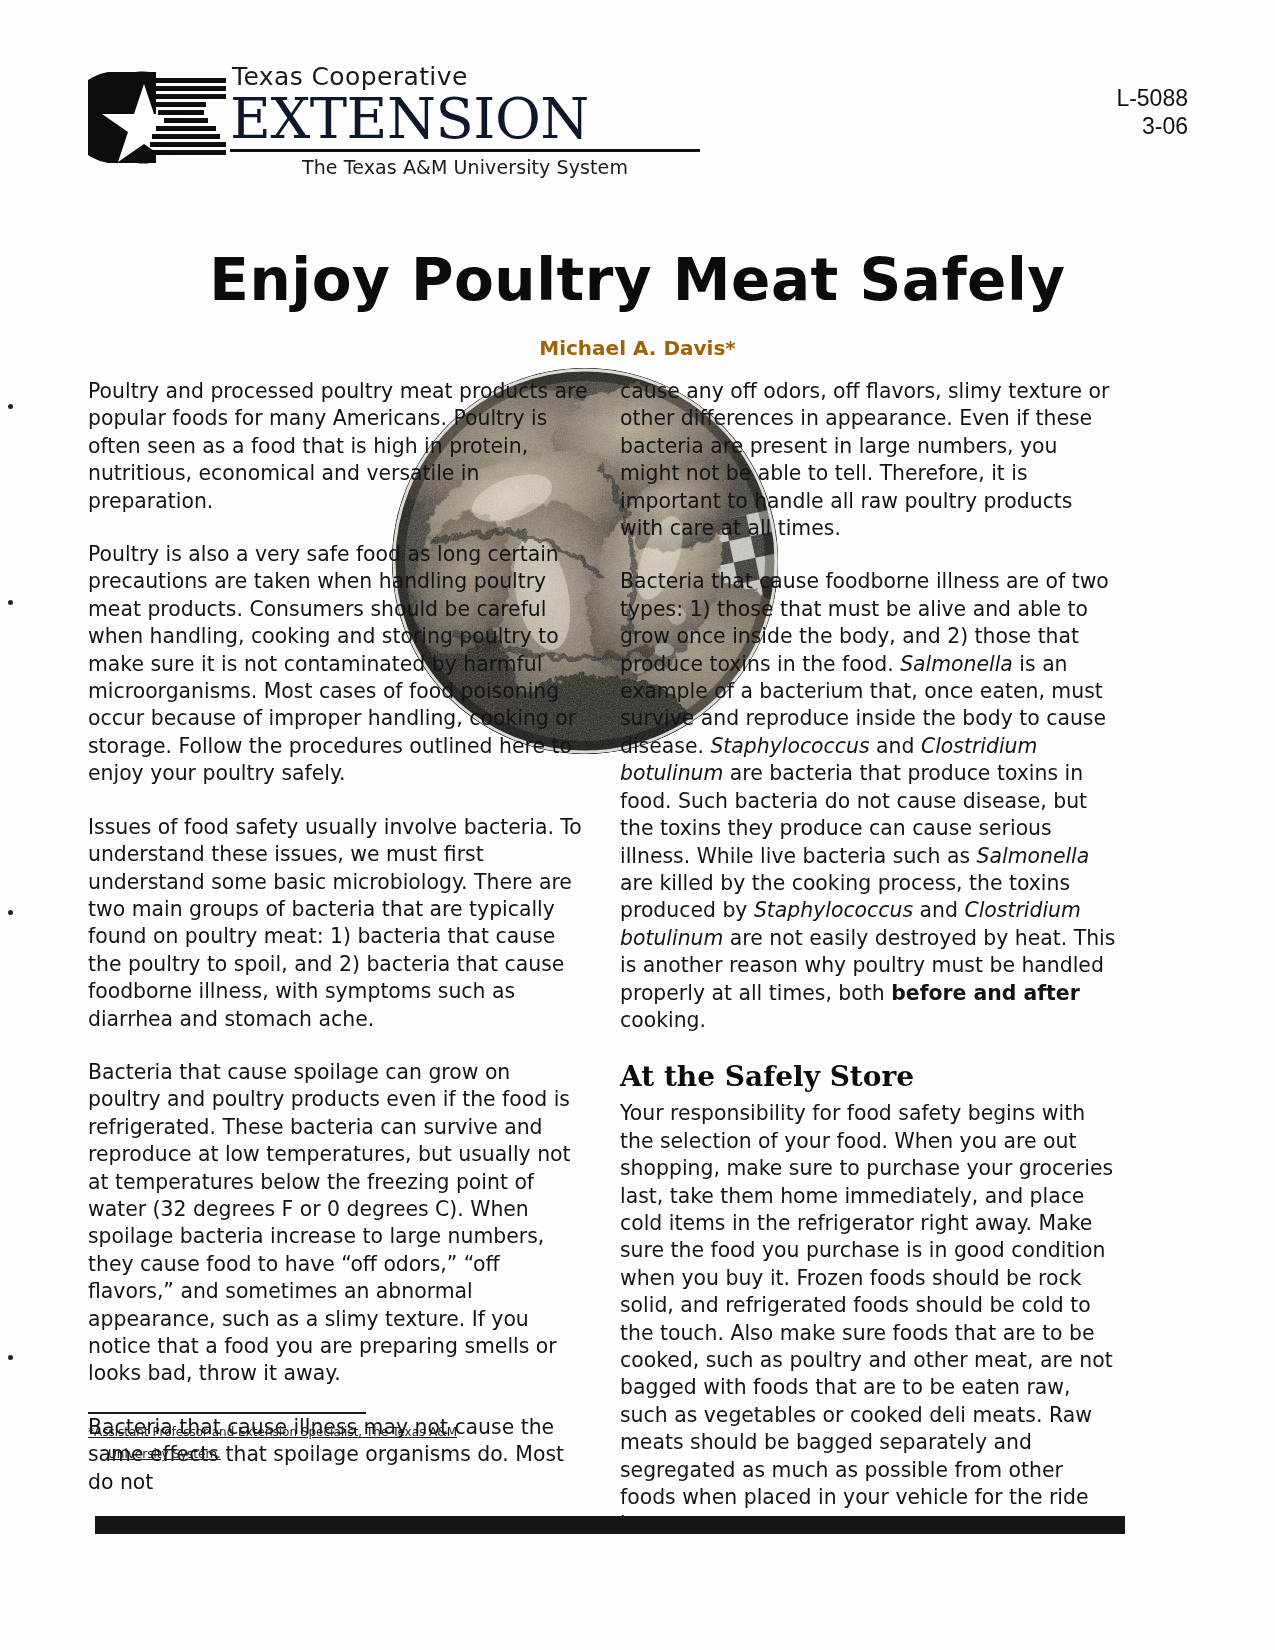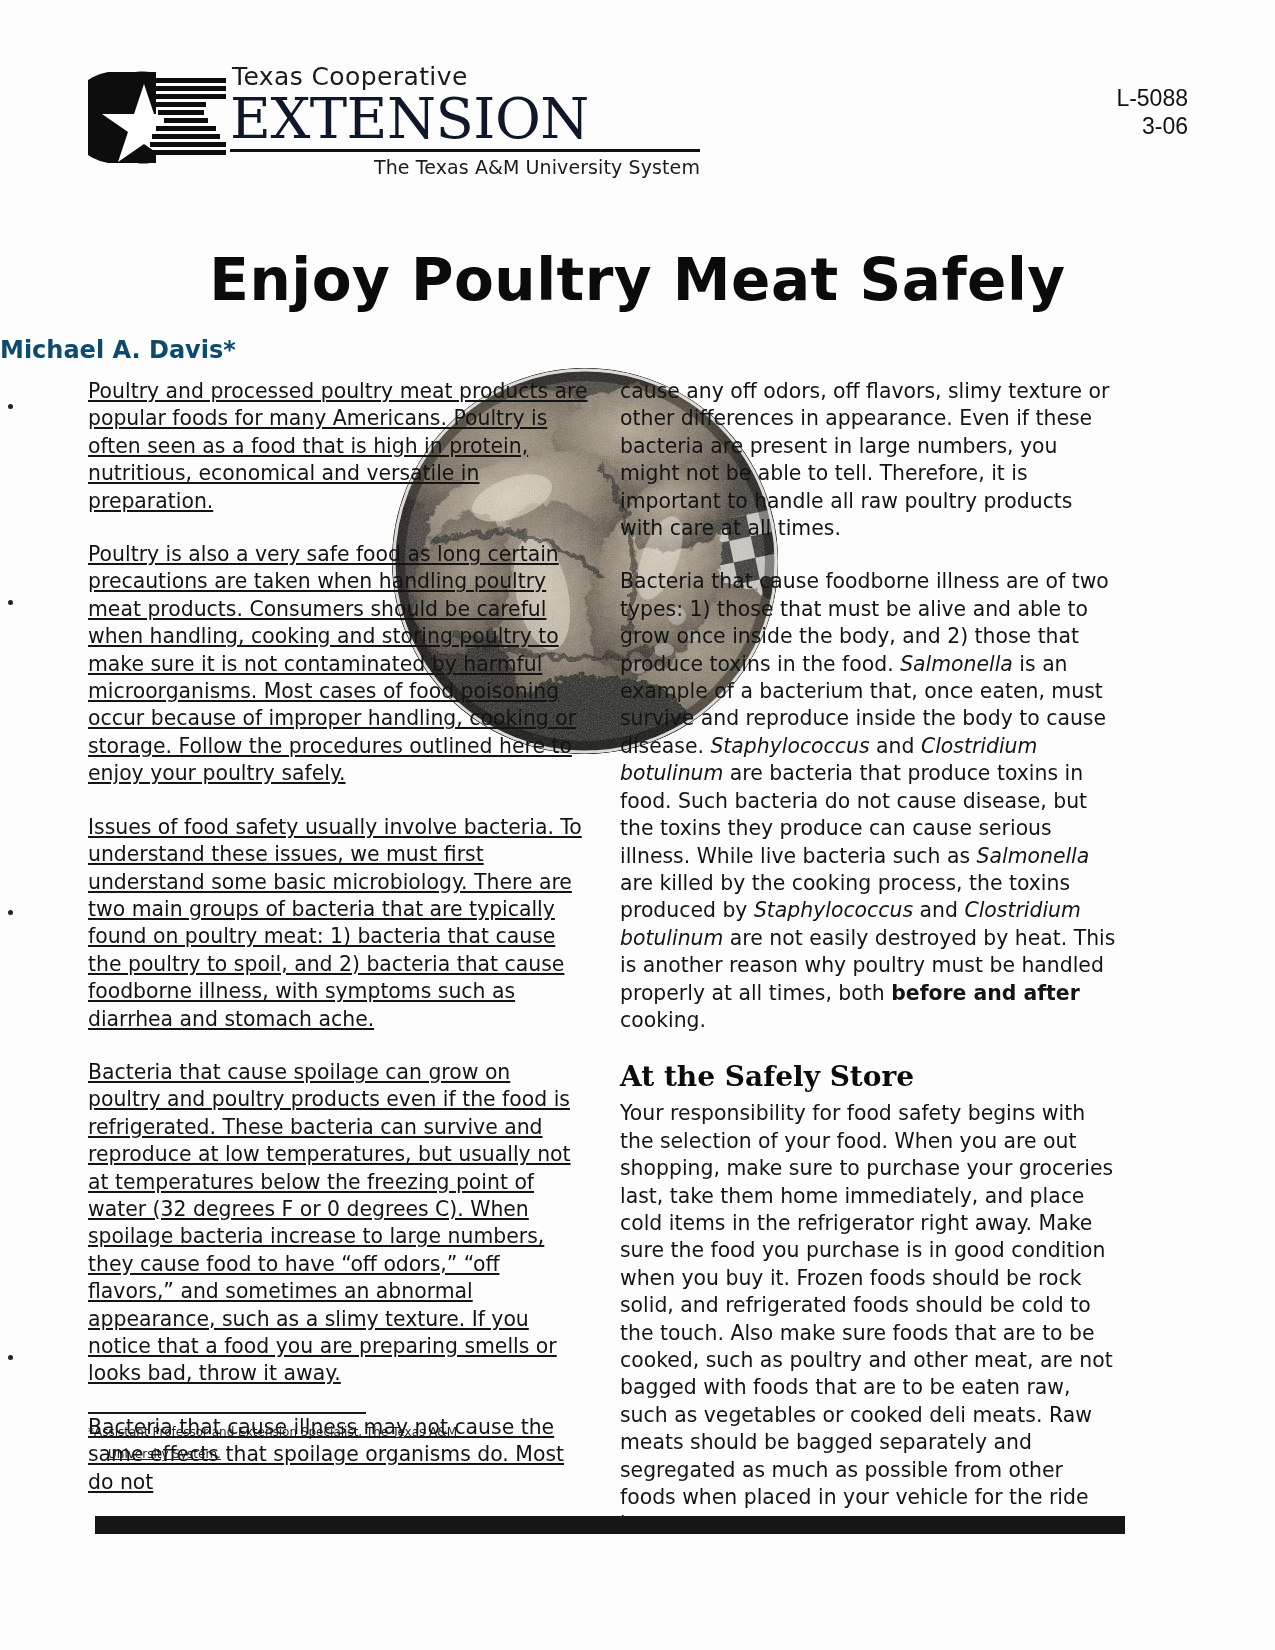--- a/index.html
+++ b/index.html
@@ -70,21 +70,21 @@
   .logo-rule {
     width: 470px;
     height: 3px;
     background: #111;
     margin-top: 1px;
   }
   .logo-sub {
     font-family: "DejaVu Sans", sans-serif;
     font-size: 19px;
     color: #1b1b1b;
-    text-align: right;
+    text-align: center;
     width: 470px;
     margin-top: 4px;
     letter-spacing: .1px;
   }
   .pub-meta {
     position: absolute;
     right: 0;
     top: 22px;
     text-align: right;
     font-family: "Liberation Sans", sans-serif;
@@ -104,39 +104,39 @@
     font-weight: bold;
     font-size: 58px;
     letter-spacing: .5px;
     color: #0b0b0b;
   }
   .doc-author {
     position: absolute;
     left: 0;
     top: 336px;
     width: 1275px;
+    text-align: center;
     font-family: "DejaVu Sans", sans-serif;
     font-weight: bold;
-    font-size: 24px;
-    color: #0c4a6e;
+    font-size: 20px;
+    color: #a16207;
   }
 
   
   .col {
     position: absolute;
     top: 378px;
     font-size: 20.4px;
     line-height: 27.4px;
     color: #141414;
     text-align: left;
   }
   .col-left {
     left: 88px;
     width: 500px;
-    text-decoration: underline;
   }
   .col-right {
     left: 620px;
     width: 500px;
   }
   .col p {
     margin: 0 0 26px 0;
   }
   .col p:last-child { margin-bottom: 0; }
 

